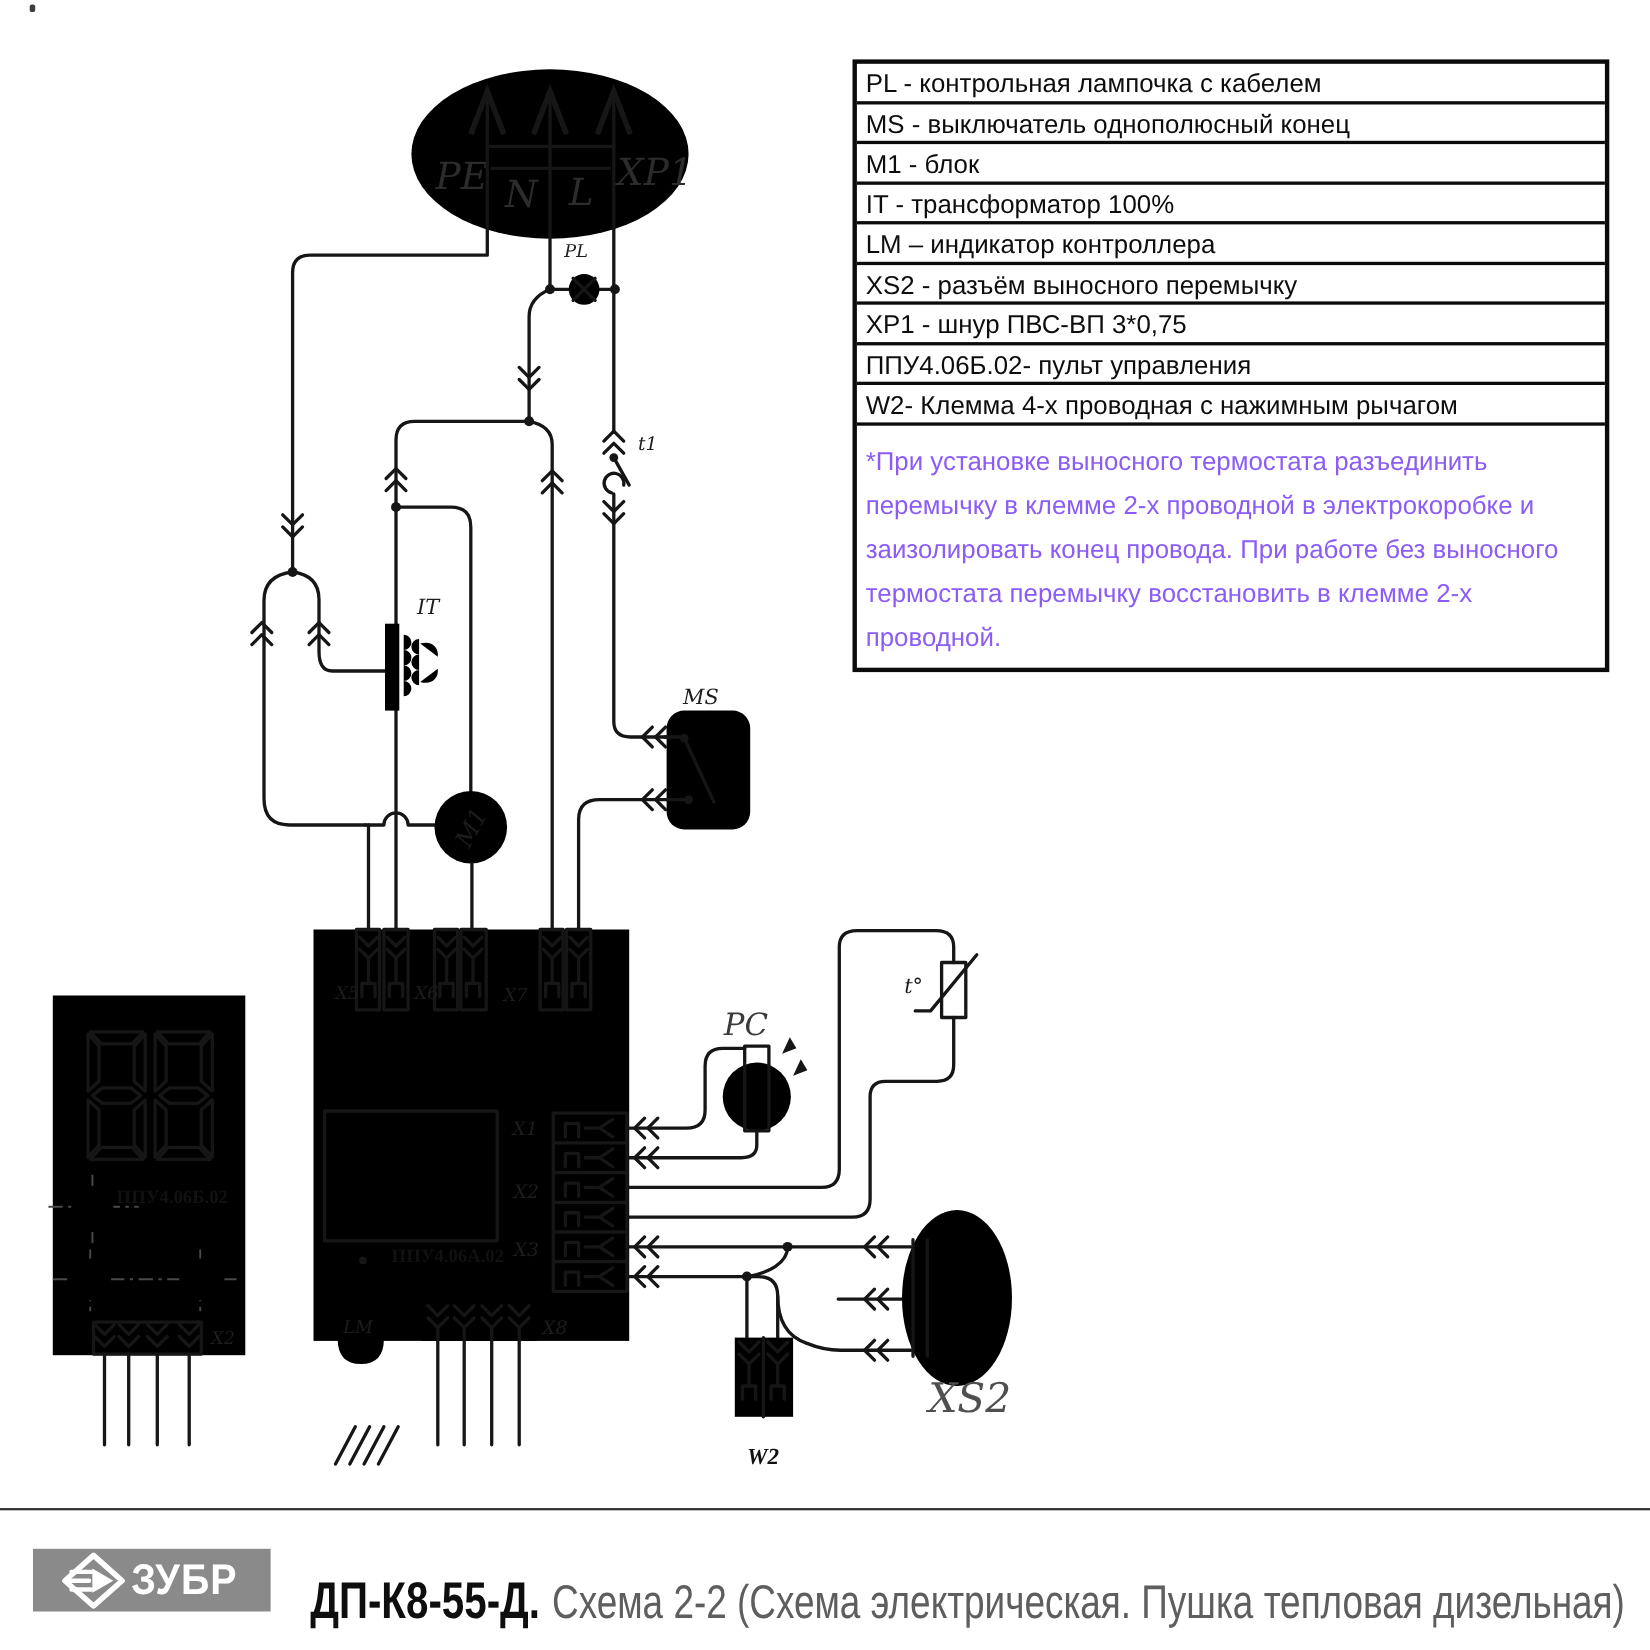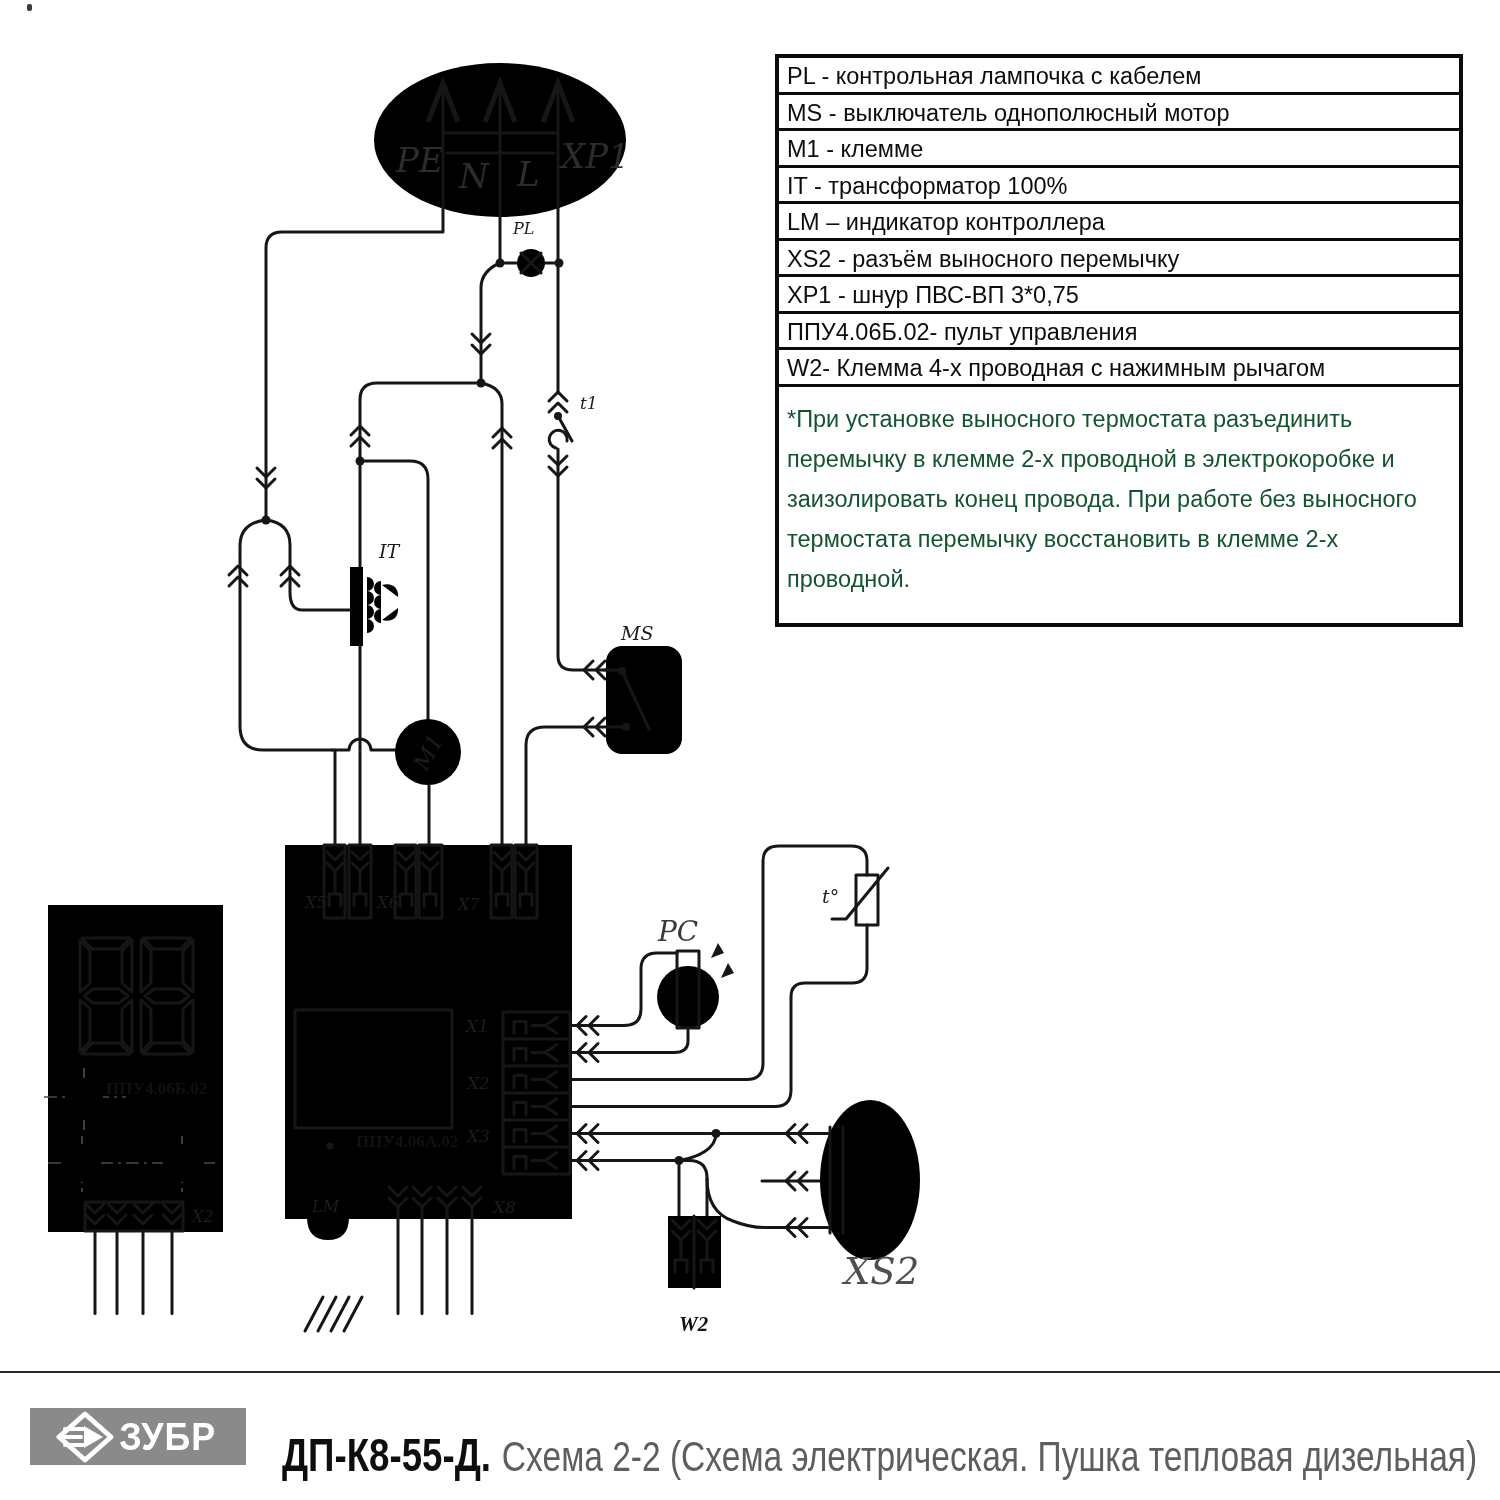--- a/index.html
+++ b/index.html
@@ -24,21 +24,21 @@
   .tpc{font:italic 28px "DejaVu Serif",serif;fill:#3a3a3a;}
   .txs2{font:italic 37px "DejaVu Serif",serif;fill:#4f4f4f;}
   .tppu{font:bold 17px "Liberation Serif",serif;fill:#111;}
   .tw2{font:italic bold 21px "Liberation Serif",serif;fill:#111;}
 
   
   #legend{position:absolute;left:775px;top:54px;width:688px;box-sizing:border-box;
           border:4px solid #0b0b0b;background:#fff;}
   #legend .lrow{box-sizing:border-box;height:36.5px;line-height:34px;border-bottom:3px solid #0b0b0b;
           padding:1px 6px 0 8px;font-size:23.5px;white-space:nowrap;overflow:hidden;color:#0d0d0d;}
-  #legend .lnote{padding:12px 10px 24px 8px;font-size:23.5px;line-height:40px;color:#14532d;}
+  #legend .lnote{padding:12px 10px 8px 8px;font-size:23.5px;line-height:40px;color:#8b5cf6;}
 
   
   #footer-rule{position:absolute;left:0;top:1371px;width:1500px;height:2px;background:#2b2b2b;}
   #brand-box{position:absolute;left:30px;top:1408px;width:216px;height:57px;background:#8a8a8a;
              display:flex;align-items:center;justify-content:center;gap:1px;}
   #brand-box .brand-word{color:#fff;font-weight:bold;font-size:39px;letter-spacing:1px;
              font-family:"Liberation Sans",sans-serif;transform:scaleX(.92);}
   #footer-title{position:absolute;left:282px;top:1427px;display:flex;align-items:baseline;gap:14px;
              white-space:nowrap;transform:scaleX(.78);transform-origin:left center;}
   #footer-title .model{font-weight:bold;font-size:47px;color:#0e0e0e;}
@@ -327,22 +327,22 @@
     <use href="#chev-d" x="681" y="1220"></use>
       <use href="#chev-d" x="707" y="1220"></use>
     <path class="w" d="M681 1240 V1258 M707 1240 V1258"></path>
     <path class="w" d="M675 1272 V1260 H687 V1272 M701 1272 V1260 H713 V1272"></path>
     <text class="tw2" x="679" y="1331">W2</text>
   </g>
 </svg>
 
 <div id="legend">
   <div class="lrow">PL -  контрольная лампочка с кабелем</div>
-  <div class="lrow">MS -  выключатель однополюсный мотор</div>
-  <div class="lrow">M1 - клемме</div>
+  <div class="lrow">MS -  выключатель однополюсный конец</div>
+  <div class="lrow">M1 - блок</div>
   <div class="lrow">IT -  трансформатор 100%</div>
   <div class="lrow">LM – индикатор контроллера</div>
   <div class="lrow">XS2 - разъём выносного перемычку</div>
   <div class="lrow">XP1 - шнур ПВС-ВП 3*0,75</div>
   <div class="lrow">ППУ4.06Б.02-  пульт управления</div>
   <div class="lrow">W2- Клемма 4-х проводная с нажимным рычагом</div>
   <div class="lnote">*При установке выносного термостата разъединить перемычку в клемме 2-х проводной в электрокоробке и заизолировать конец провода. При работе без выносного термостата перемычку восстановить в клемме 2-х проводной.</div>
 </div>
 
 <div id="footer-rule"></div>

